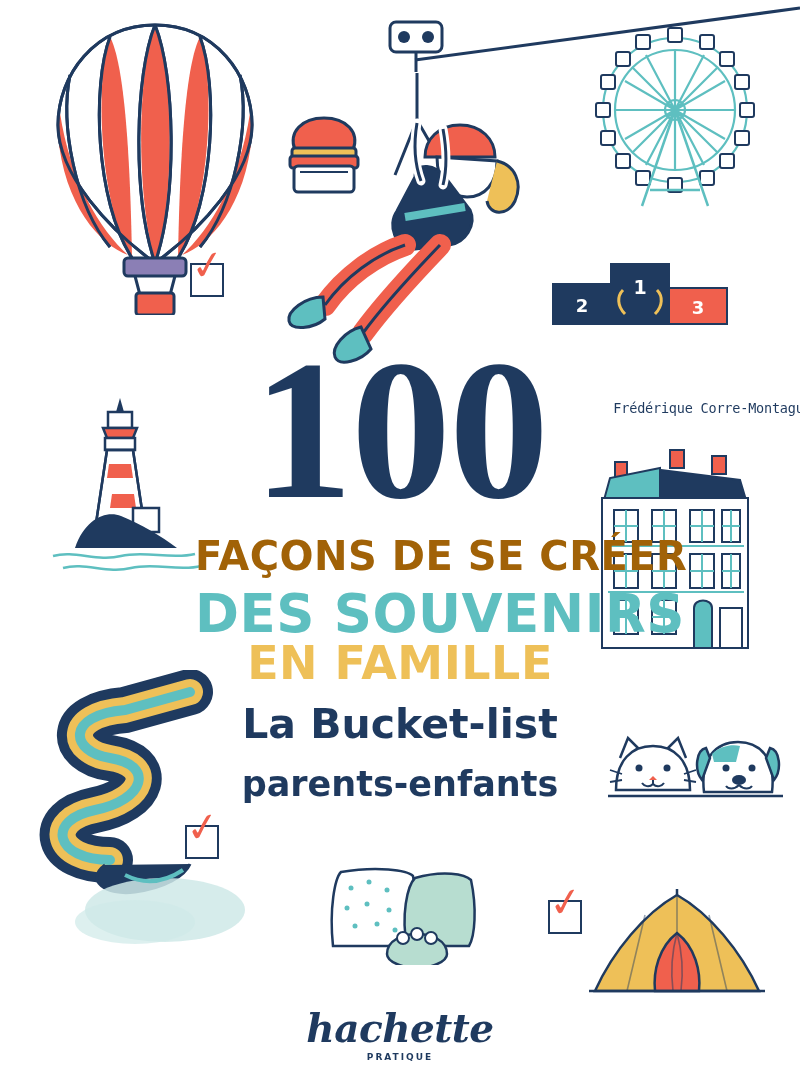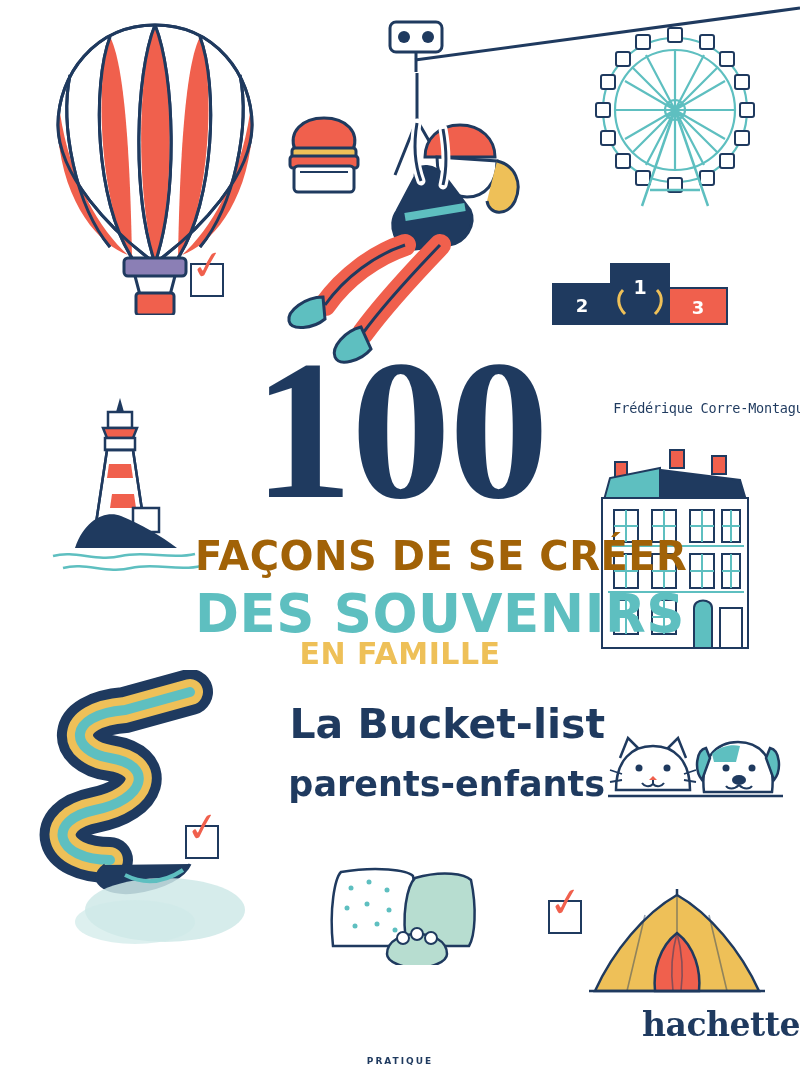--- a/index.html
+++ b/index.html
@@ -50,28 +50,28 @@
     font-size: 40px;
     color: #a16207;
   }
   .title-line2 {
     top: 583px;
     font-size: 53px;
     color: #5ebfc0;
   }
   .title-line3 {
     top: 636px;
-    font-size: 30px;
+    font-size: 46px;
     color: #eec058;
   }
   .subtitle1, .subtitle2 {
     position: absolute;
     left: 195px;
     width: 410px;
-    text-align: right;
+    text-align: center;
     font-family: "DejaVu Sans", sans-serif;
     font-weight: bold;
     color: #1f3a5f;
     white-space: nowrap;
   }
   .subtitle1 { top: 700px; font-size: 41px; }
   .subtitle2 { top: 764px; font-size: 35px; }
 
   .author {
     position: absolute;
@@ -89,33 +89,33 @@
   
   .publisher {
     position: absolute;
     left: 0;
     top: 1005px;
     width: 800px;
     text-align: center;
   }
   .publisher-name {
     font-family: "DejaVu Serif", serif;
-    font-weight: bold;
-    font-size: 33px;
+    font-style: italic;
+    font-weight: bold;
+    font-size: 39px;
     color: #1f3a5f;
     letter-spacing: -0.5px;
-    text-align: right;
   }
   .publisher-sub {
     font-family: "DejaVu Sans", sans-serif;
     font-weight: bold;
     font-size: 9px;
     letter-spacing: 2px;
     color: #1f3a5f;
-    margin-top: 12px;
+    margin-top: 1px;
   }
 
   
   .checkbox {
     position: absolute;
     width: 34px;
     height: 34px;
     border: 2.5px solid #1f3a5f;
     box-sizing: border-box;
   }

